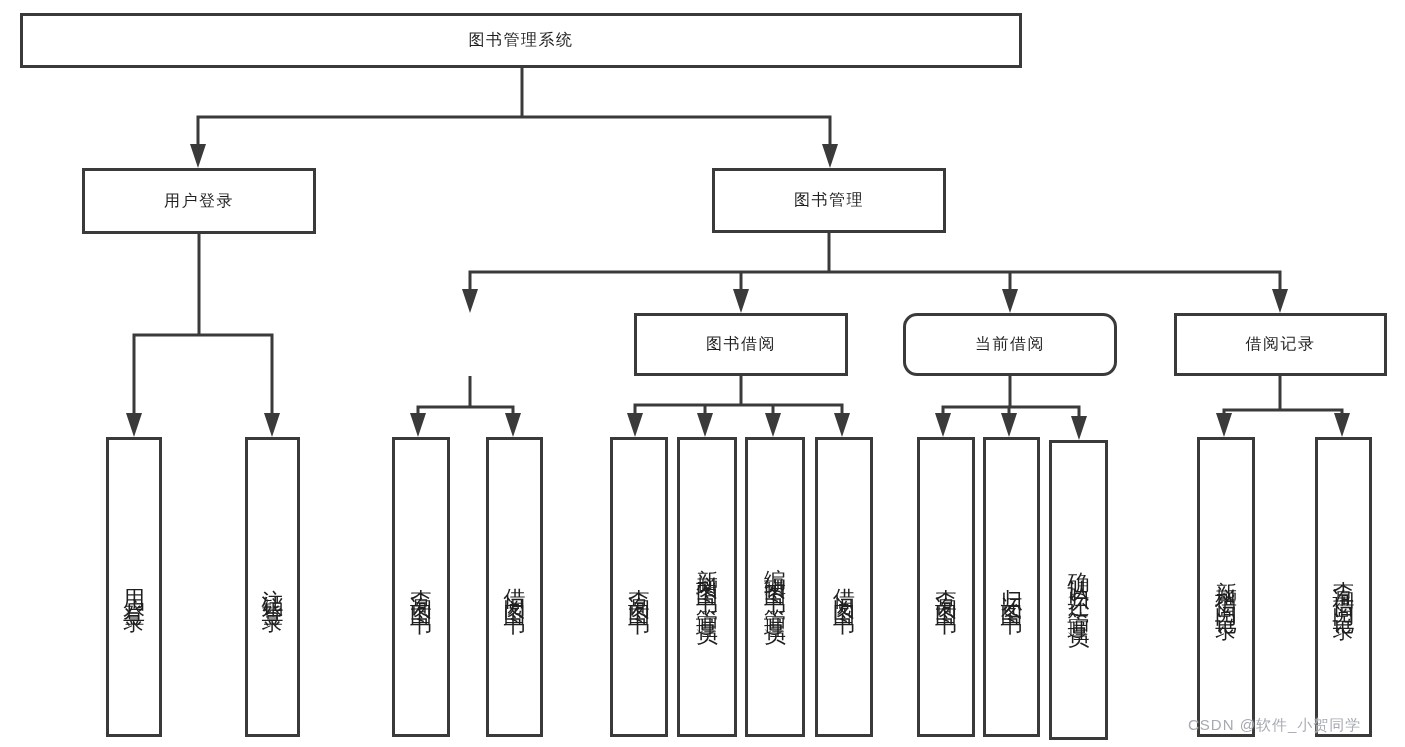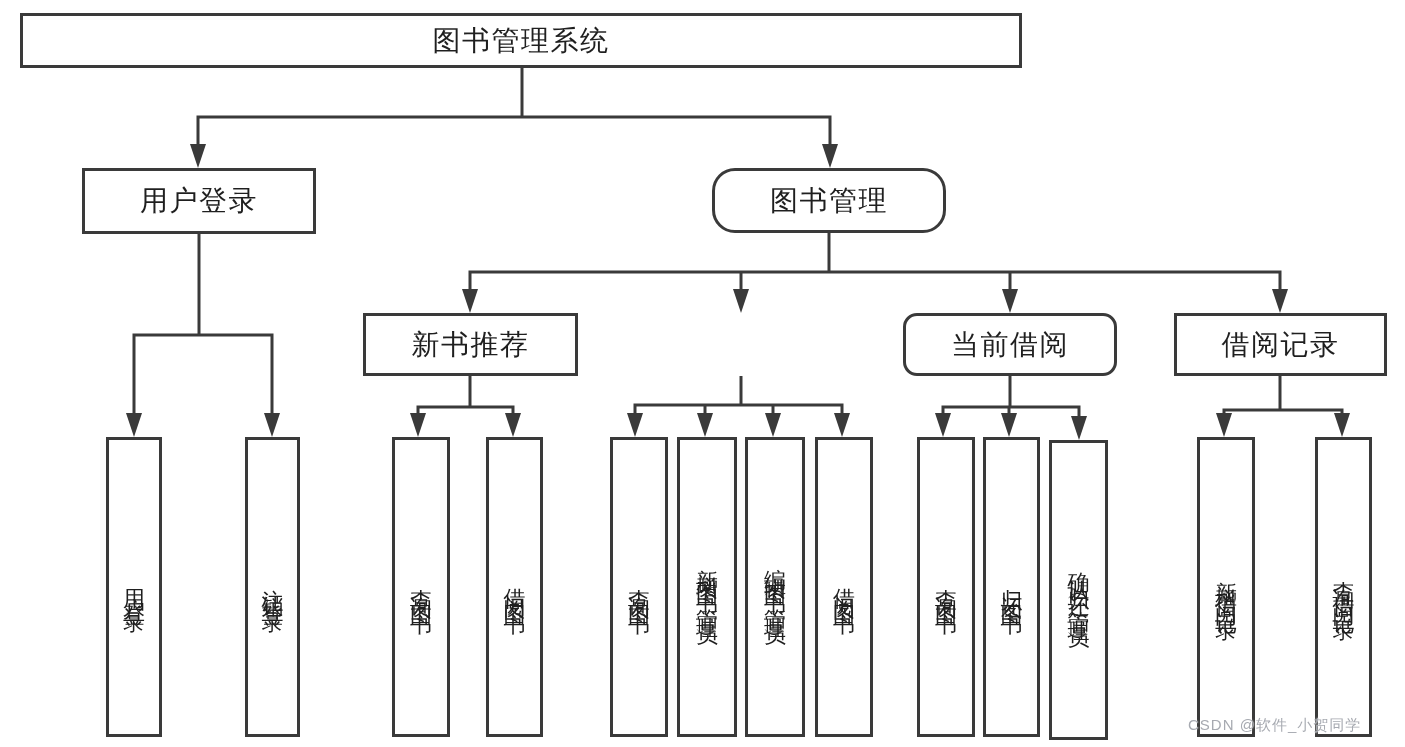--- a/index.html
+++ b/index.html
@@ -9,21 +9,21 @@
     position:relative; width:1405px; height:747px;
     background:#ffffff; overflow:hidden;
   }
   svg.wires{ position:absolute; left:0; top:0; z-index:1; }
   .node{
     position:absolute; z-index:2;
     border:3px solid #3a3a3a; background:#ffffff;
     display:flex; align-items:center; justify-content:center;
     color:#1f1f1f;
   }
-  .hnode{ font-size:28px; letter-spacing:1.5px;text-align:center; }
+  .hnode{ font-size:16px; letter-spacing:1.5px;text-align:center; }
   .vnode{
     writing-mode:vertical-rl; text-orientation:mixed;
     font-size:22px; line-height:1; letter-spacing:8px;
     padding:4px 0;
   }
   .watermark{
     position:absolute; z-index:3; left:1188px; top:716px;
     font-size:15px; color:#a7aab1; letter-spacing:1px;
     text-shadow:0 0 2px #ffffff;
     white-space:nowrap;
@@ -82,23 +82,23 @@
       <polygon points="1001,413 1017,413 1009,437"></polygon>
       <polygon points="1071,416 1087,416 1079,440"></polygon>
       <polygon points="1216,413 1232,413 1224,437"></polygon>
       <polygon points="1334,413 1350,413 1342,437"></polygon>
     </g>
   </svg>
 
   <div class="node hnode" style="left:20px; top:13px; width:1002px; height:55px;">图书管理系统</div>
 
   <div class="node hnode" style="left:82px; top:168px; width:234px; height:66px;">用户登录</div>
-  <div class="node hnode" style="left:712px; top:168px; width:234px; height:65px;border-radius:23px;">图书管理</div>
+  <div class="node hnode" style="left:712px; top:168px; width:234px; height:65px;">图书管理</div>
 
-  <div class="node hnode" style="left:363px; top:313px; width:215px; height:63px;">新书推荐</div>
+  <div class="node hnode" style="left:634px; top:313px; width:214px; height:63px;">图书借阅</div>
   <div class="node hnode" style="left:903px; top:313px; width:214px; height:63px;border-radius:14px;">当前借阅</div>
   <div class="node hnode" style="left:1174px; top:313px; width:213px; height:63px;">借阅记录</div>
 
   <div class="node vnode" style="left:106px; top:437px; width:56px; height:300px;">用户登录</div>
   <div class="node vnode" style="left:245px; top:437px; width:55px; height:300px;">注销登录</div>
 
   <div class="node vnode" style="left:392px; top:437px; width:58px; height:300px;">查询图书</div>
   <div class="node vnode" style="left:486px; top:437px; width:57px; height:300px;">借阅图书</div>
 
   <div class="node vnode" style="left:610px; top:437px; width:58px; height:300px;">查询图书</div>

